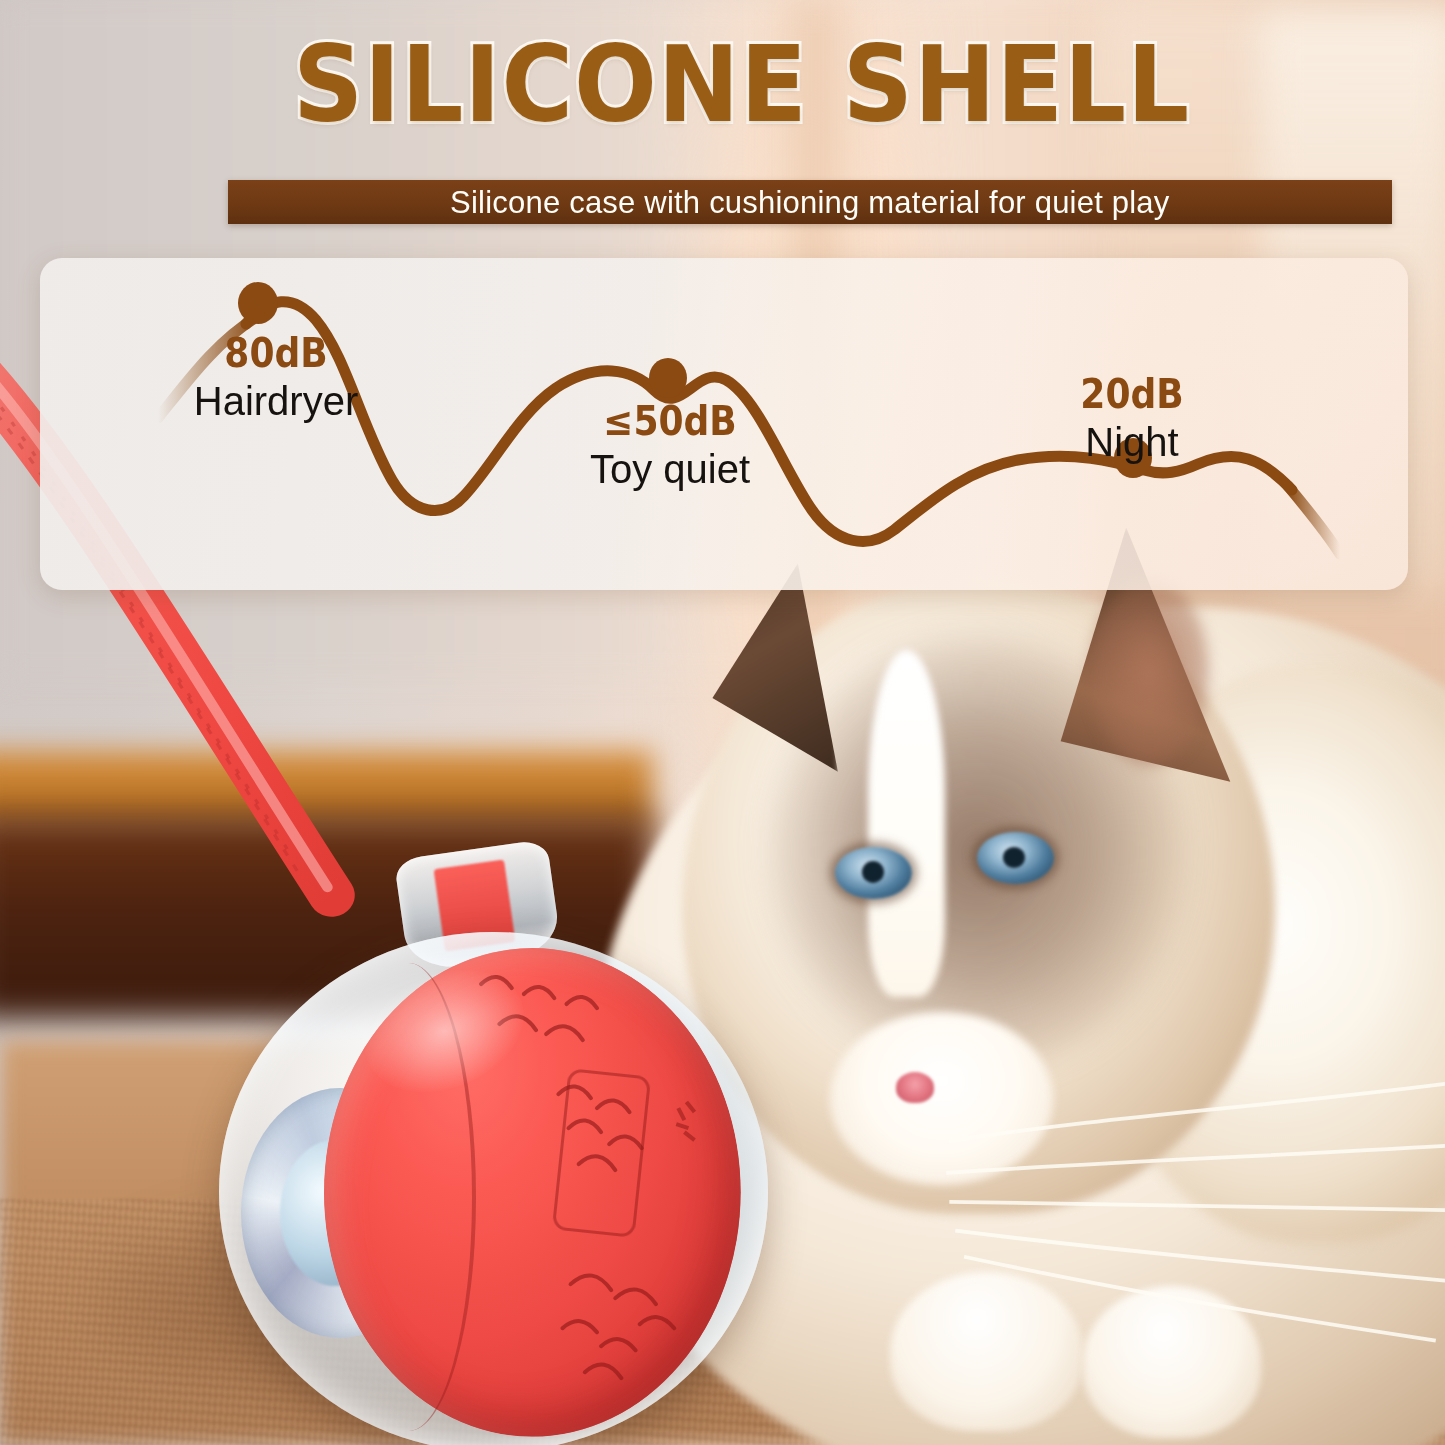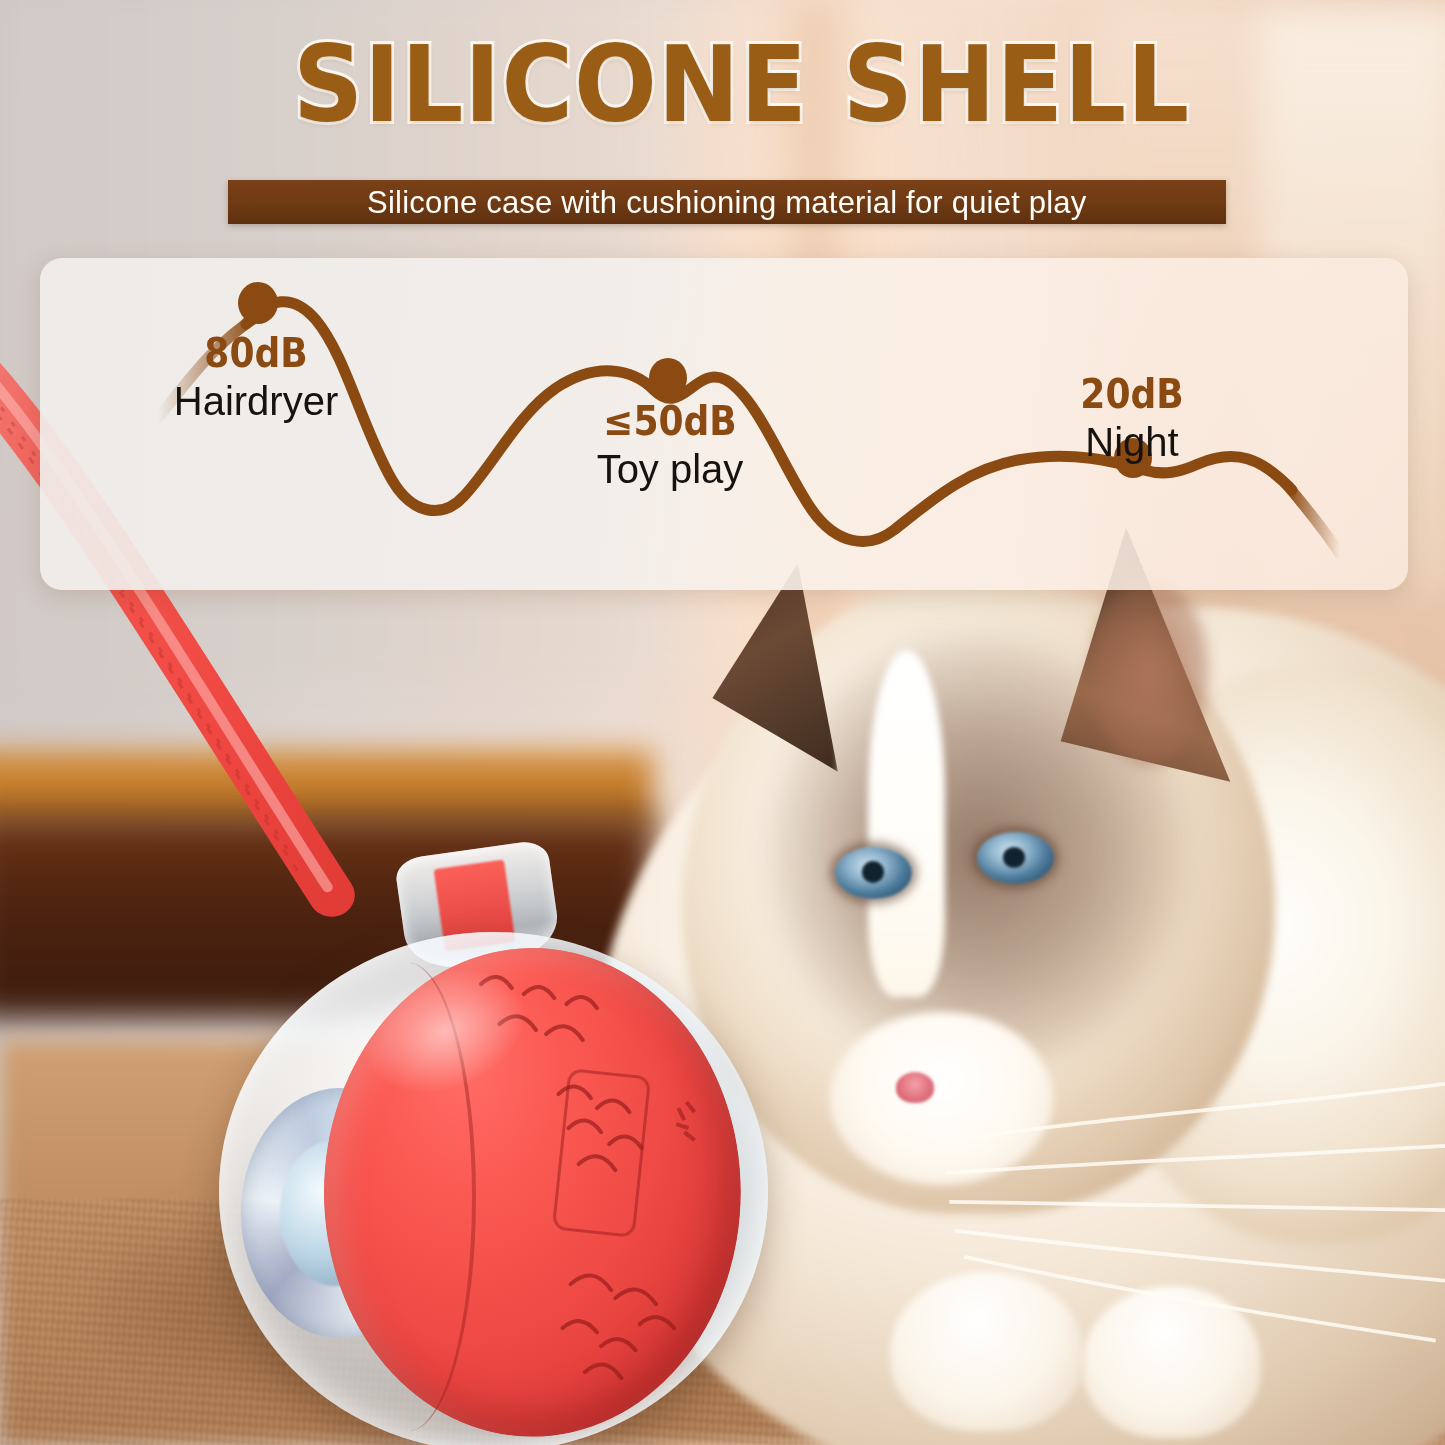--- a/index.html
+++ b/index.html
@@ -287,21 +287,21 @@
     color: #9a5d15;
     font-family: "DejaVu Sans", sans-serif;
     transform: scaleX(.92);
     -webkit-text-stroke: 6px #fdfaf4;
     paint-order: stroke fill;
     text-shadow: 0 2px 5px rgba(120,80,40,.25);
     white-space: nowrap;
   }
   .subtitle-bar {
     position: absolute; left: 228px; top: 180px;
-    width: 998px; height: 44px;
+    width: 1164px; height: 44px;
     background: linear-gradient(180deg, #7b4118 0%, #6e3913 55%, #5e3010 100%);
     display: flex; align-items: center; justify-content: center;
     box-shadow: 0 2px 6px rgba(60,30,10,.25);
   }
   .subtitle-text {
     color: #fffdf8;
     font-size: 32px;
     font-weight: 400;
     letter-spacing: .2px;
     font-family: "Liberation Sans", sans-serif;
@@ -488,28 +488,28 @@
                C1124,218 1140,214 1158,206
                C1196,190 1222,200 1252,232" stroke="#8b4a12" stroke-width="11" fill="none" stroke-linecap="round" stroke-linejoin="round"></path>
 
       <path d="M1248,228 C1268,252 1286,274 1300,296" stroke="url(#fadeR)" stroke-width="11" fill="none" stroke-linecap="round"></path>
 
       <ellipse cx="218" cy="45" rx="20" ry="21" fill="#8b4a12"></ellipse>
       <ellipse cx="628" cy="120" rx="19" ry="20" fill="#8b4a12"></ellipse>
       <ellipse cx="1093" cy="200" rx="19" ry="20" fill="#8b4a12"></ellipse>
     </svg>
 
-    <div class="wave-label" style="left:216px; top:74px;">
+    <div class="wave-label" style="left:236px; top:74px;">
       <div class="wave-db">80dB</div>
       <div class="wave-name">Hairdryer</div>
     </div>
 
     <div class="wave-label" style="left:630px; top:142px;">
       <div class="wave-db">≤50dB</div>
-      <div class="wave-name">Toy play</div>
+      <div class="wave-name">Toy quiet</div>
     </div>
 
     <div class="wave-label" style="left:1092px; top:68px;margin-top:47px;">
       <div class="wave-db">20dB</div>
       <div class="wave-name">Night</div>
     </div>
 
   </div>
 
 </div>

